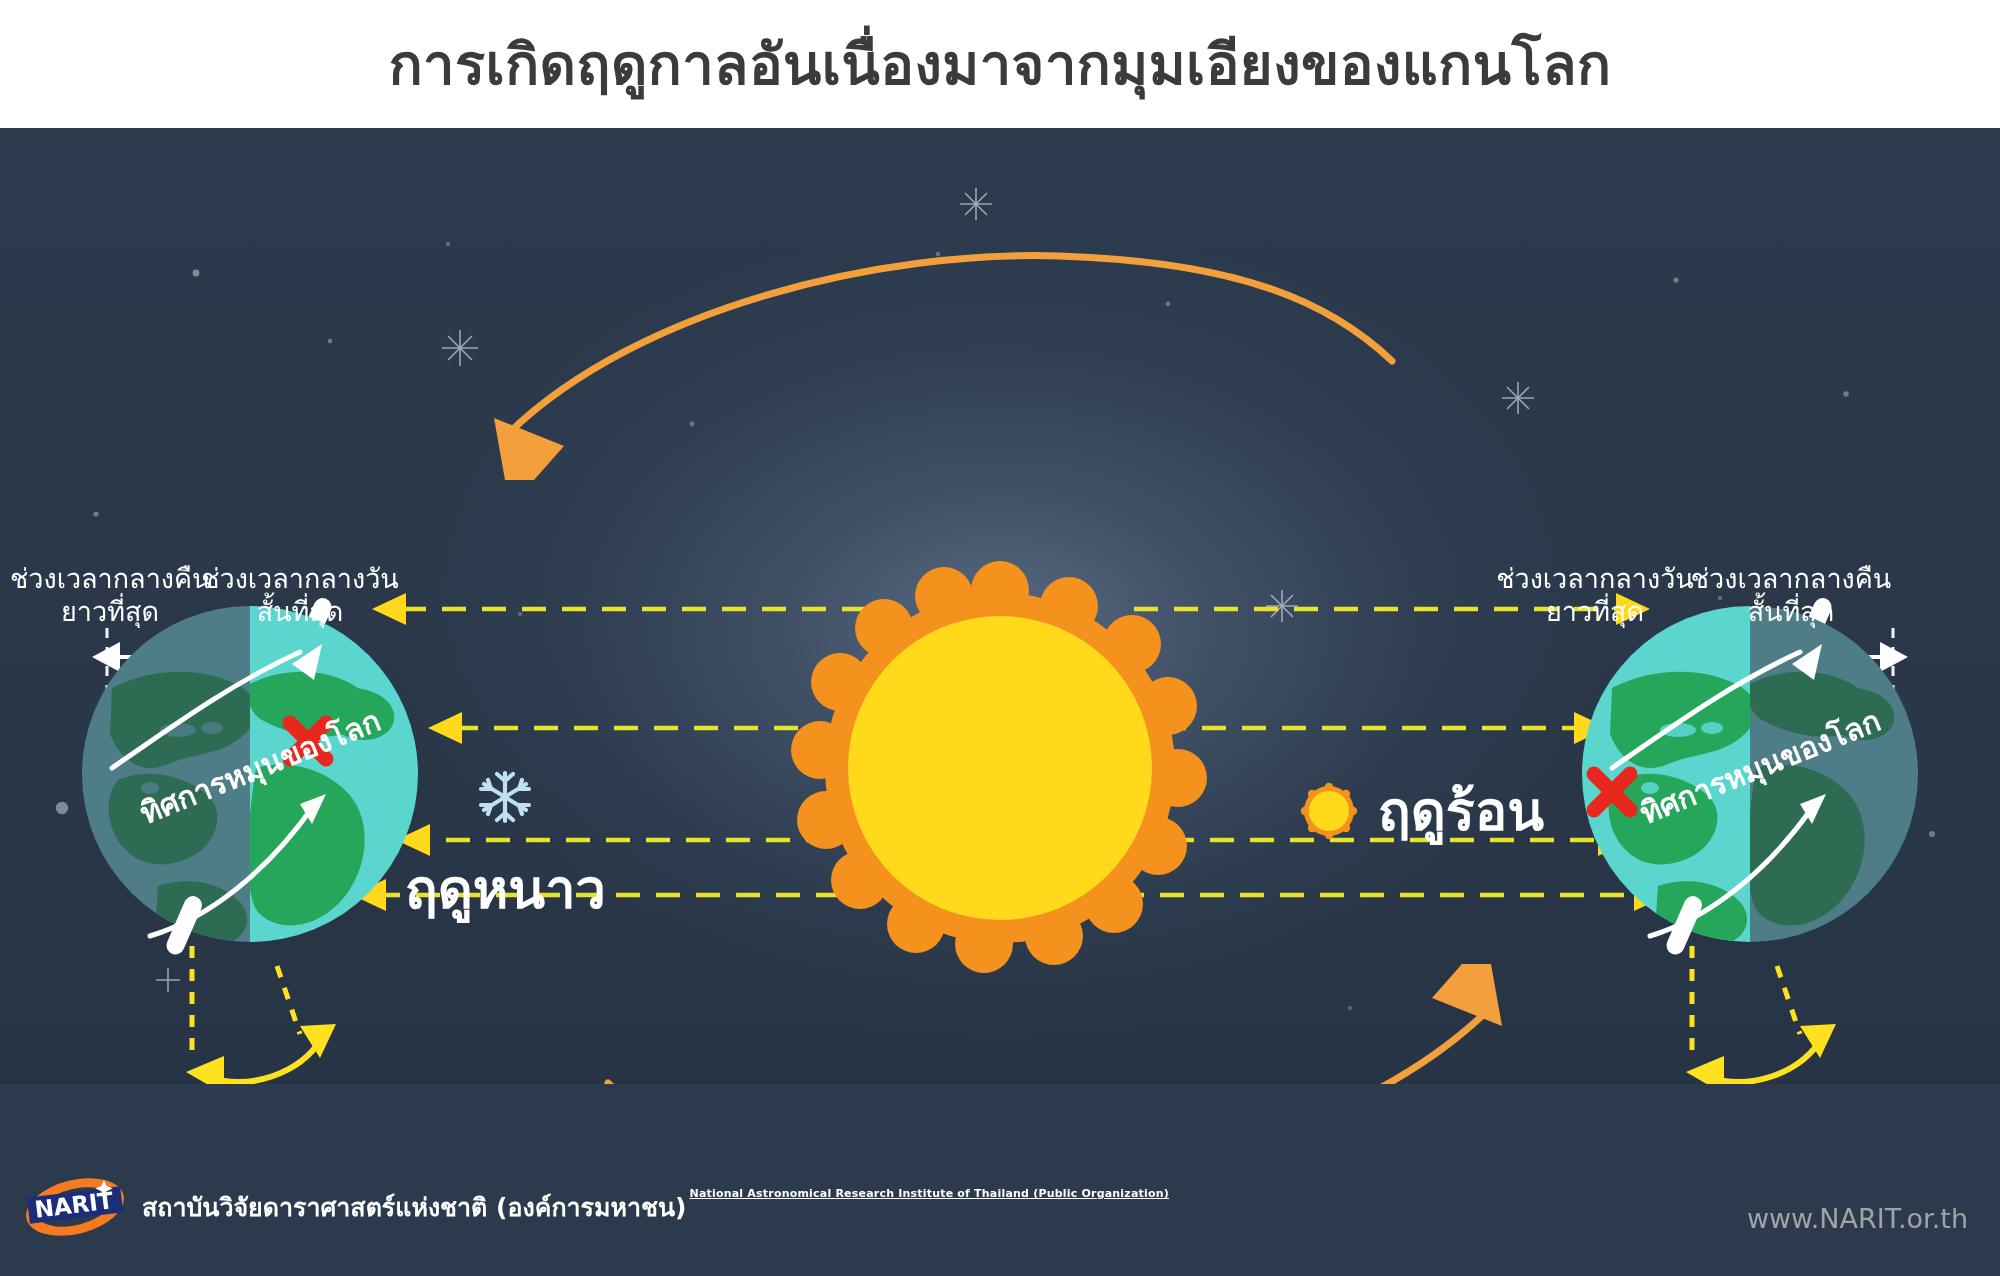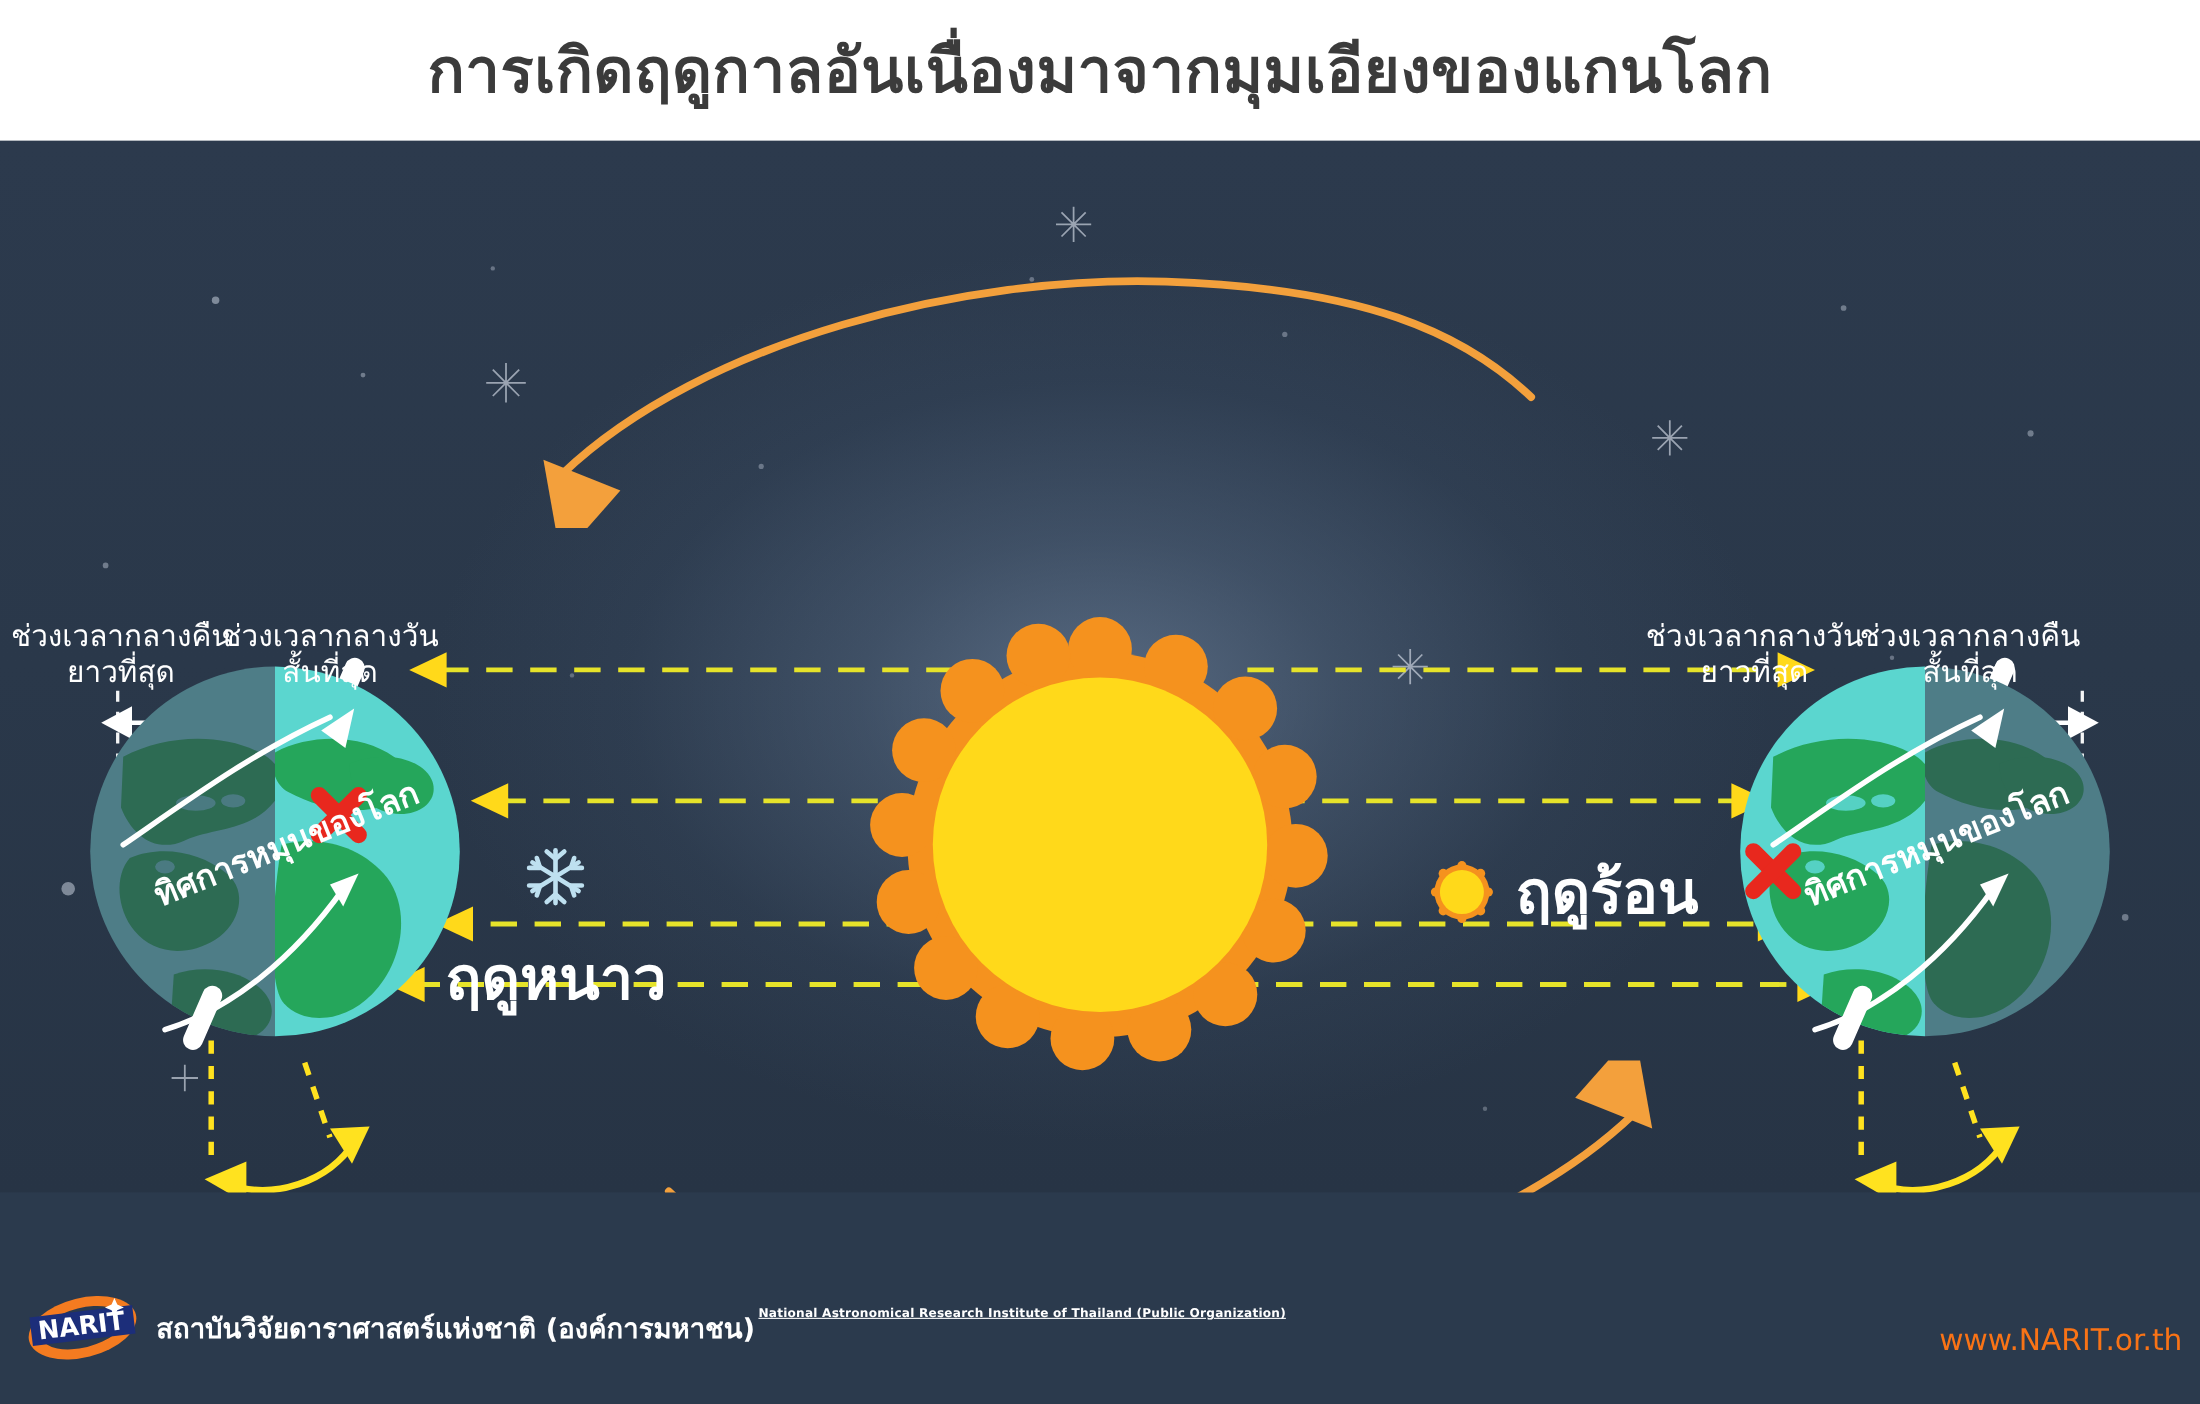--- a/index.html
+++ b/index.html
@@ -41,21 +41,21 @@
 
   .angle-lbl { position:absolute; color:#FFE21F; font-size:40px; font-weight:bold; white-space:nowrap; }
   .angle-deg { font-size:22px; vertical-align:super; }
 
   
   #footer-logo { position:absolute; left:22px; top:1172px; display:flex; align-items:center; gap:14px; }
   #narit-mark { position:relative; width:106px; height:70px; flex:0 0 auto; }
   #footer-txt { display:flex; flex-direction:row; gap:3px; }
   #footer-th { color:#ffffff; font-size:25px; font-weight:bold; white-space:nowrap; }
   #footer-en { color:#ffffff; font-size:11px; font-weight:bold; white-space:nowrap; letter-spacing:.2px;text-decoration:underline; }
-  #site-url { position:absolute; right:16px; top:1203px; color:#f97316; font-size:27px; white-space:nowrap; }
+  #site-url { position:absolute; right:32px; top:1203px; color:#a3a3a3; font-size:27px; white-space:nowrap; }
 </style>
 </head>
 <body>
 
 <div id="stage">
 
   <div id="title-bar">
     <div id="title-text">การเกิดฤดูกาลอันเนื่องมาจากมุมเอียงของแกนโลก</div>
   </div>
 

